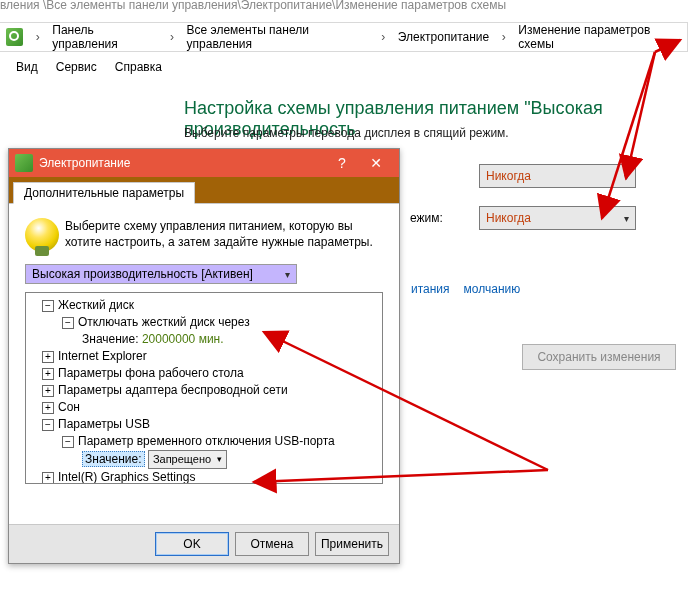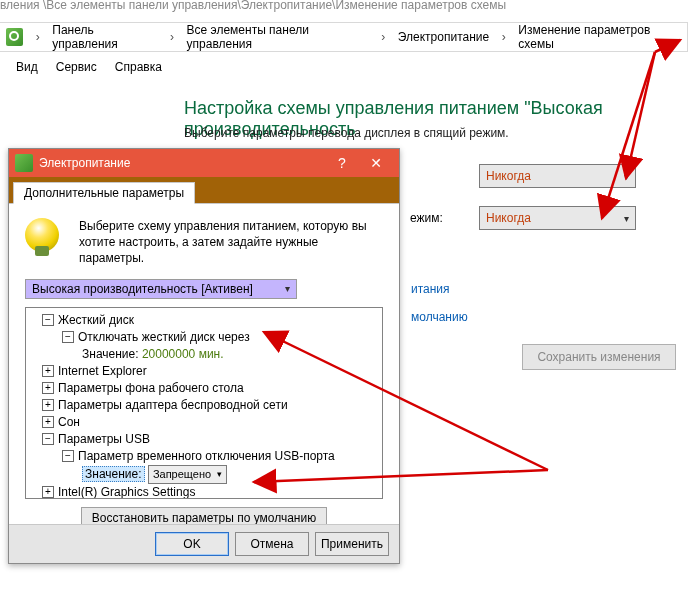--- a/index.html
+++ b/index.html
@@ -14,32 +14,32 @@
 .menu span{cursor:default}
 .page-title{position:absolute;top:98px;left:184px;color:#0a6b3f;font-size:18px}
 .page-sub{position:absolute;top:126px;left:184px;color:#222;font-size:12px}
 .row{position:absolute;left:184px;display:flex;align-items:center;gap:12px}
 .row1{top:176px}
 .row2{top:218px}
 .row-rest{color:#000}
 .sel{width:143px;height:22px;border:1px solid #7a7a7a;background:#e8e8e8;display:flex;align-items:center;justify-content:space-between;padding:0 6px;font-size:12px}
 .sel .cv{color:#c2410c}
 .sel .dd{color:#333;font-size:10px}
-.links{position:absolute;left:411px;display:flex;flex-direction:column;gap:14px}
+.links{position:absolute;left:411px;display:flex;flex-direction:row;gap:14px}
 .links a{color:#0a5fb4;text-decoration:none;font-size:12px;cursor:pointer}
 .savebtn{position:absolute;top:344px;left:522px;width:152px;height:24px;border:1px solid #b0b0b0;background:#e6e6e6;color:#888;display:flex;align-items:center;justify-content:center;font-size:12px}
 
 .dlg{position:absolute;top:148px;left:8px;width:390px;height:414px;border:1px solid #8a8a8a;background:#fff;box-shadow:0 2px 6px rgba(0,0,0,.3)}
 .dlg-title{height:28px;background:#e7553c;color:#fff;display:flex;align-items:center;padding:0 6px;font-size:12px}
 .dlg-title .ti{width:18px;height:18px;background:linear-gradient(135deg,#6fbf4f,#3a8f2a);border-radius:2px;margin-right:6px}
 .dlg-title .sp{flex:1}
 .dlg-title .tbtn{width:34px;height:28px;display:flex;align-items:center;justify-content:center;font-size:14px}
 .tabrow{display:flex;border-bottom:1px solid #c8c8c8;background:#a16207;padding-top:4px;padding-left:4px}
 .tab{background:#fff;border:1px solid #c8c8c8;border-bottom:1px solid #fff;padding:3px 10px;font-size:12px;position:relative;top:1px}
-.intro{display:flex;padding:14px 16px 10px;gap:20px}
+.intro{display:flex;padding:14px 16px 10px;gap:6px}
 .bulb{width:34px;height:34px;flex:0 0 34px;background:radial-gradient(circle at 40% 30%,#fff,#ffe45a 30%,#f0d000 60%,#9a8a00 100%);border-radius:50%;position:relative}
 .bulb::after{content:"";position:absolute;bottom:-4px;left:10px;width:14px;height:10px;background:#6b8f3a;border-radius:2px}
 .intro-text{font-size:12px;line-height:1.35;color:#000}
 .scheme-sel{margin:2px 16px 8px;border:1px solid #9a9a9a;background:#c4b5fd;display:flex;align-items:center;justify-content:space-between;padding:2px 6px;width:258px;font-size:12px}
 .scheme-sel .dd{font-size:10px;color:#333}
 .tree-wrap{margin:0 16px;border:1px solid #828282;height:190px;overflow:auto;position:relative;font-size:12px}
 .tree{padding:4px 2px}
 .tree div{white-space:nowrap;line-height:17px}
 .in1{padding-left:14px}.in2{padding-left:34px}.in3{padding-left:54px}
 .box{display:inline-block;width:10px;height:10px;border:1px solid #666;text-align:center;line-height:9px;font-size:10px;margin-right:4px;vertical-align:middle}
@@ -143,23 +143,20 @@
         <span class="hl">Значение:</span>
         <span class="mini-sel">
             <span>Запрещено</span>
             <span class="dd">▾</span>
           </span>
       </div>
       <div class="in1"><span class="box">+</span><span>Intel(R) Graphics Settings</span></div>
     </div>
   </div>
 
-  <div class="restore">
-    <div class="restore-btn">Восстановить параметры по умолчанию</div>
-  </div>
 
   <div class="dlg-btns">
     <div class="dbtn primary">OK</div>
     <div class="dbtn">Отмена</div>
     <div class="dbtn">Применить</div>
   </div>
 </div>
 
 <svg class="overlay" width="688" height="598">
   <defs>

